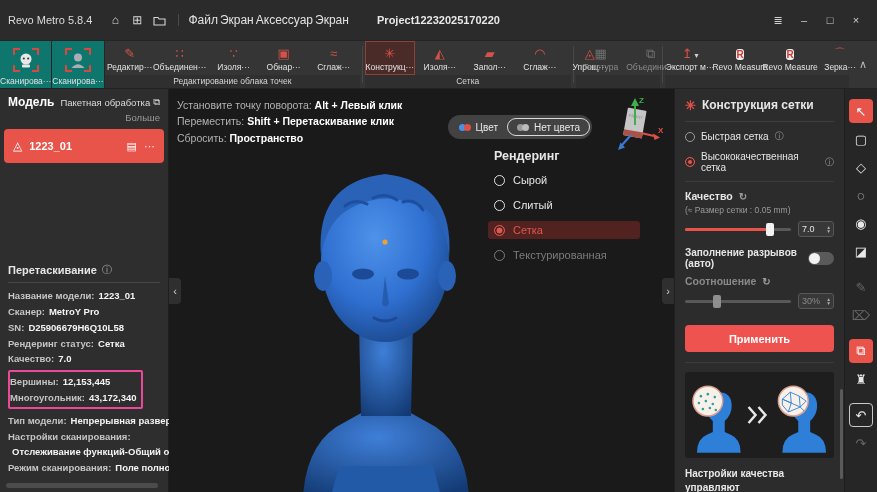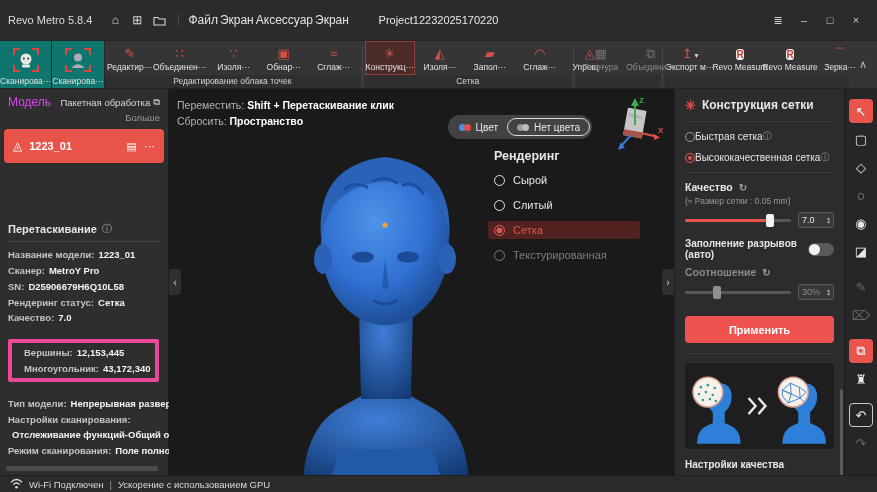--- a/index.html
+++ b/index.html
@@ -5,21 +5,21 @@
   html,body{margin:0;padding:0;background:#111}
   body{width:877px;height:492px;overflow:hidden;font-family:"Liberation Sans",sans-serif;color:#e6e6e6;font-size:11px;-webkit-font-smoothing:antialiased}
   .app{width:877px;height:492px;display:flex;flex-direction:column;background:#1a1a1a}
 
   
   .titlebar{height:24px;flex:0 0 24px;background:#2b2b2b;display:flex;align-items:center;padding:8px 8px;position:relative}
   .tb-title{font-size:11px;color:#dcdcdc;margin-right:12px;white-space:nowrap}
   .tb-ic{width:18px;height:16px;display:flex;align-items:center;justify-content:center;color:#d8d8d8;font-size:12px;margin:0 2px;cursor:pointer}
   .tb-sep{width:1px;height:12px;background:#4a4a4a;margin:0 8px}
   .tb-menu{color:#e2e2e2;font-size:12px;margin:0 1px;cursor:pointer;white-space:nowrap}
-  .tb-project{position:absolute;left:50%;transform:translateX(-50%);color:#e8e8e8;font-size:11px;font-weight:400}
+  .tb-project{position:absolute;left:50%;transform:translateX(-50%);color:#e8e8e8;font-size:11px;font-weight:700}
   .tb-right{margin-left:auto;display:flex;align-items:center}
   .tb-win{width:26px;height:20px;display:flex;align-items:center;justify-content:center;color:#cfcfcf;font-size:11px;cursor:pointer}
 
   
   .ribbon{height:47px;flex:0 0 47px;background:#353535;border-top:1px solid #242424;border-bottom:1px solid #222;display:flex;align-items:stretch}
   .scanbtn{width:55px;background:#0f766e;border-right:1px solid #262626;display:flex;flex-direction:column;align-items:center;justify-content:flex-end;gap:2px;padding-bottom:2px;cursor:pointer}
   .scanbtn .rlb{font-size:8.5px;color:#e0e0e0;white-space:nowrap}
   .rgroup{display:flex;flex-direction:column;min-width:0}
   .btnrow{display:flex;flex:1;align-items:stretch}
   .rcaption{height:13px;line-height:12px;font-size:8.5px;color:#d6d6d6;text-align:center;background:#2f2f2f;white-space:nowrap;padding:0 4px}
@@ -33,37 +33,37 @@
   .appic{width:15px;height:15px;background:#f0f0f0;border-radius:3px;color:#d03a32;font-weight:800;font-size:10px;line-height:15px;text-align:center}
   .chev{font-size:8px;color:#cfcfcf;margin-left:2px}
   .ribcollapse{margin-left:auto;align-self:center;color:#bdbdbd;font-size:11px;padding:0 10px;cursor:pointer}
 
   
   .main{flex:1;display:flex;min-height:0}
 
   
   .leftpanel{width:168px;flex:0 0 168px;background:#2e2e2e;border-right:1px solid #1f1f1f;display:flex;flex-direction:column;padding:0 0 4px}
   .lp-head{display:flex;justify-content:space-between;align-items:center;padding:6px 8px 2px}
-  .lp-model{font-weight:400;font-size:12px;color:#d946ef;cursor:pointer}
+  .lp-model{font-weight:700;font-size:12px;color:#ffffff;cursor:pointer}
   .lp-batch{font-size:9.5px;color:#dcdcdc;display:flex;align-items:center;gap:3px;cursor:pointer}
   .lp-more{text-align:right;color:#9a9a9a;font-size:9.5px;padding:1px 8px 4px;cursor:pointer}
   .model-row{margin:2px 4px;background:#e8534a;border-radius:4px;height:34px;display:flex;align-items:center;padding:0 9px;gap:7px;color:#fff;cursor:pointer}
   .model-row .mic{font-size:12px}
   .model-row .mname{font-size:11px;font-weight:600}
   .model-row .spacer{flex:1}
   .model-row .mfilm,.model-row .mdots{font-size:11px;cursor:pointer}
   .lp-fill{flex:1}
   .props{padding:0 8px 2px}
   .props-title{font-weight:700;font-size:11px;display:flex;align-items:center;gap:5px;margin-bottom:5px}
   .props-title .info{color:#aaa;font-weight:400;font-size:10px}
   .pdiv{border-top:1px solid #474747;margin:2px 0 6px}
   .prow{margin:2.5px 0;font-size:9.5px;font-weight:600;line-height:1.4;white-space:nowrap}
   .prow .pl{color:#c4c4c4;margin-right:4px}
   .prow .pv{color:#f4f4f4}
-  .annotate{border:4px solid #ec4899;border-radius:2px;padding:0 4px 1px 12px;margin:12px 0;display:inline-block}
+  .annotate{border:2px solid #ec4899;border-radius:2px;padding:0 4px 1px 0;margin:2px 0;display:inline-block}
   .hscroll{height:5px;background:#4c4c4c;border-radius:3px;margin:4px 10px 0 6px}
 
   
   .viewport{flex:1;position:relative;background:#1a1a1a;overflow:hidden;cursor:grab}
   .hints{position:absolute;left:8px;top:8px;font-size:10.5px;line-height:1.55}
   .hints .hl{color:#b2b2b2}
   .hints .hv{color:#fff;font-weight:700}
   .ctoggle{position:absolute;top:26px;right:82px;height:24px;background:rgba(72,72,72,.88);border-radius:13px;display:flex;align-items:center;padding:1px 2px;box-sizing:border-box}
   .cseg{display:flex;align-items:center;gap:5px;padding:2px 9px;border-radius:11px;font-size:10px;color:#e8e8e8;cursor:pointer;height:18px;box-sizing:border-box}
   .cseg.selseg{border:1px solid #d9d9d9}
@@ -82,21 +82,21 @@
   .vtab{position:absolute;top:50%;transform:translateY(-50%);width:12px;height:26px;background:#2f2f2f;color:#cfcfcf;display:flex;align-items:center;justify-content:center;font-size:11px;cursor:pointer;z-index:5}
   .vtab.l{left:0;border-radius:0 4px 4px 0}
   .vtab.r{right:0;border-radius:4px 0 0 4px}
   .gizmo{position:absolute;top:4px;right:8px}
   .bust{position:absolute;left:43%;transform:translateX(-50%);bottom:-4px}
 
   
   .rightpanel{width:170px;flex:0 0 170px;background:#2c2c2c;border-left:1px solid #1f1f1f;padding:0 10px;box-sizing:border-box;position:relative;overflow:hidden}
   .rp-head{display:flex;align-items:center;gap:6px;font-weight:700;font-size:12px;height:32px;border-bottom:1px solid #3c3c3c}
   .rp-head .mico{color:#e05048;font-size:13px}
-  .rrow{display:flex;align-items:center;font-size:10px;margin:8px 0;cursor:pointer}
+  .rrow{display:flex;align-items:center;gap:6px;font-size:10px;margin:8px 0;cursor:pointer}
   .radio{width:10px;height:10px;border:1.5px solid #9a9a9a;border-radius:50%;flex:0 0 auto;box-sizing:border-box}
   .radio.on{border-color:#e8534a;background:#e8534a;box-shadow:inset 0 0 0 2px #2c2c2c}
   .info{color:#9a9a9a;font-size:9px}
   .rp-div{border-top:1px solid #3c3c3c;margin:8px 0}
   .qlabel{font-size:10.5px;font-weight:600;display:flex;align-items:center;gap:6px;margin-top:4px}
   .refresh{color:#9a9a9a;font-size:10px;cursor:pointer}
   .qhint{font-size:8.5px;color:#9a9a9a;margin:3px 0 6px}
   .sliderrow{display:flex;align-items:center;gap:7px;margin:6px 0}
   .slider{position:relative;height:3px;background:#585858;border-radius:2px;flex:1;cursor:pointer}
   .slider .fill{position:absolute;left:0;top:0;bottom:0;background:#e8534a;border-radius:2px}
@@ -347,20 +347,21 @@
         <ellipse cx="62" cy="132" rx="9" ry="15" fill="#2a62b8"></ellipse>
         <ellipse cx="186" cy="132" rx="9" ry="15" fill="#2a62b8"></ellipse>
         <ellipse cx="102" cy="130" rx="11" ry="5.5" fill="#1d4a96"></ellipse>
         <ellipse cx="147" cy="130" rx="11" ry="5.5" fill="#1d4a96"></ellipse>
         <path d="M124,132 L121,160 q3,5 7,0 Z" fill="#255dae"></path>
         <path d="M113,174 q11,6 22,0" fill="none" stroke="#1d4a96" stroke-width="3" stroke-linecap="round"></path>
         <circle cx="124" cy="98" r="2.6" fill="#f0a030"></circle>
       </svg>
 
       <div class="hints">
+        <div><span class="hl">Установите точку поворота:</span> <span class="hv">Alt + Левый клик</span></div>
         <div><span class="hl">Переместить:</span> <span class="hv">Shift + Перетаскивание клик</span></div>
         <div><span class="hl">Сбросить:</span> <span class="hv">Пространство</span></div>
       </div>
 
       <div class="ctoggle">
         <span class="cseg">
           <span class="cdots">
               <i class="d-blue"></i>
               <i class="d-red"></i>
             </span>
@@ -528,26 +529,14 @@
       <div class="sicon dis">⌦</div>
       <div class="sgap"></div>
       <div class="sicon active">⧉</div>
       <div class="sicon">♜</div>
       <div class="sgap"></div>
       <div class="sicon boxed">↶</div>
       <div class="sicon dis">↷</div>
     </div>
   </div>
 
-  <div class="statusbar">
-    <span>
-      <svg width="13" height="11" viewBox="0 0 13 11">
-          <path d="M1,4.2 Q6.5,-1.2 12,4.2" stroke="#dcdcdc" stroke-width="1.3" fill="none"></path>
-          <path d="M3.2,6.6 Q6.5,3.4 9.8,6.6" stroke="#dcdcdc" stroke-width="1.3" fill="none"></path>
-          <circle cx="6.5" cy="9.2" r="1.3" fill="#dcdcdc"></circle>
-        </svg>
-    </span>
-    <span>Wi-Fi Подключен</span>
-    <span class="ssep">|</span>
-    <span>Ускорение с использованием GPU</span>
-  </div>
 
 </div>
 
 </body></html>

